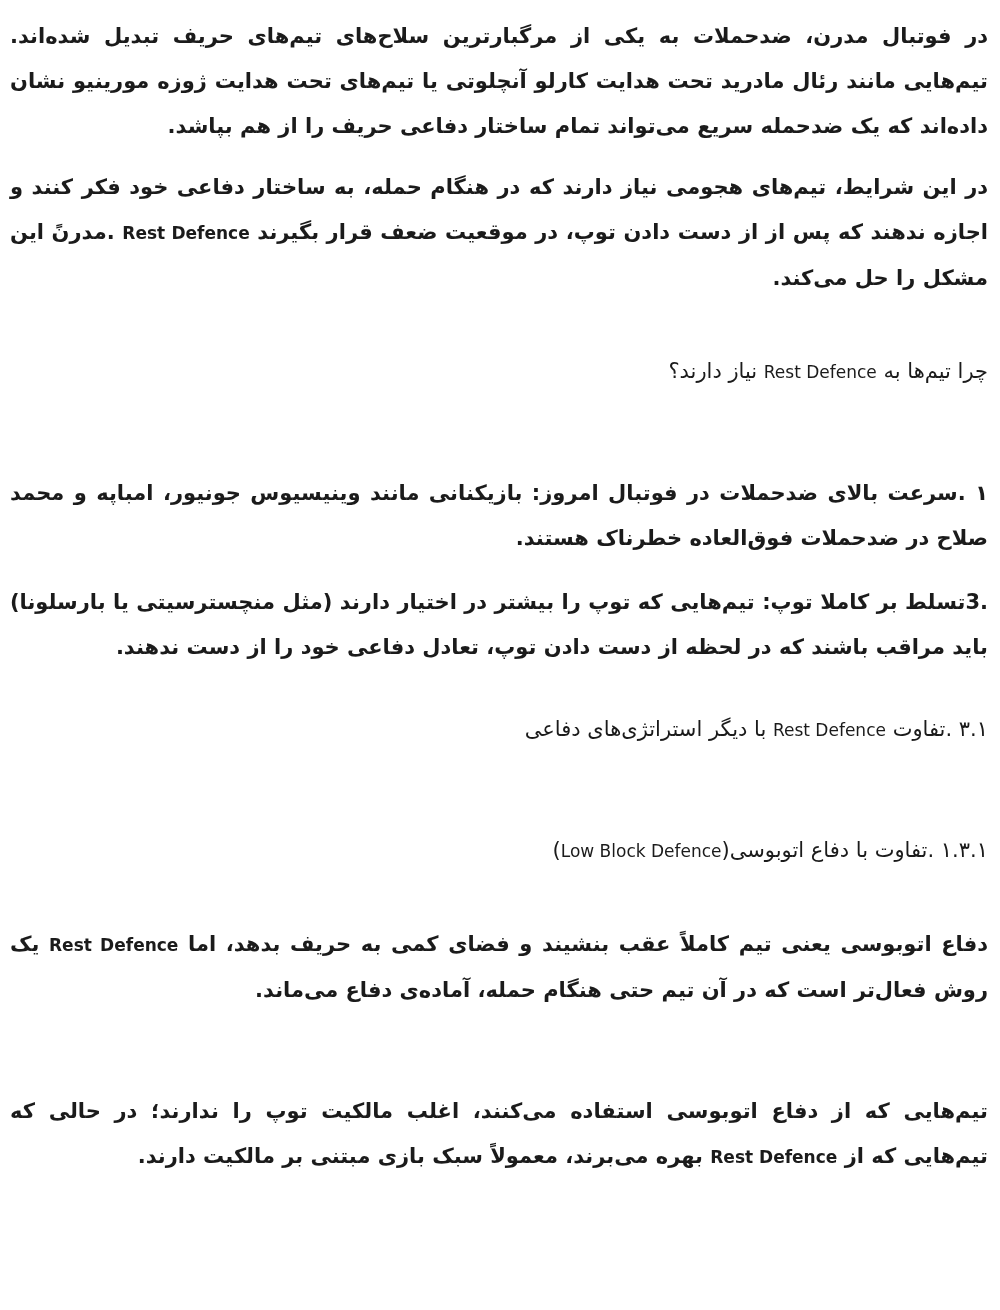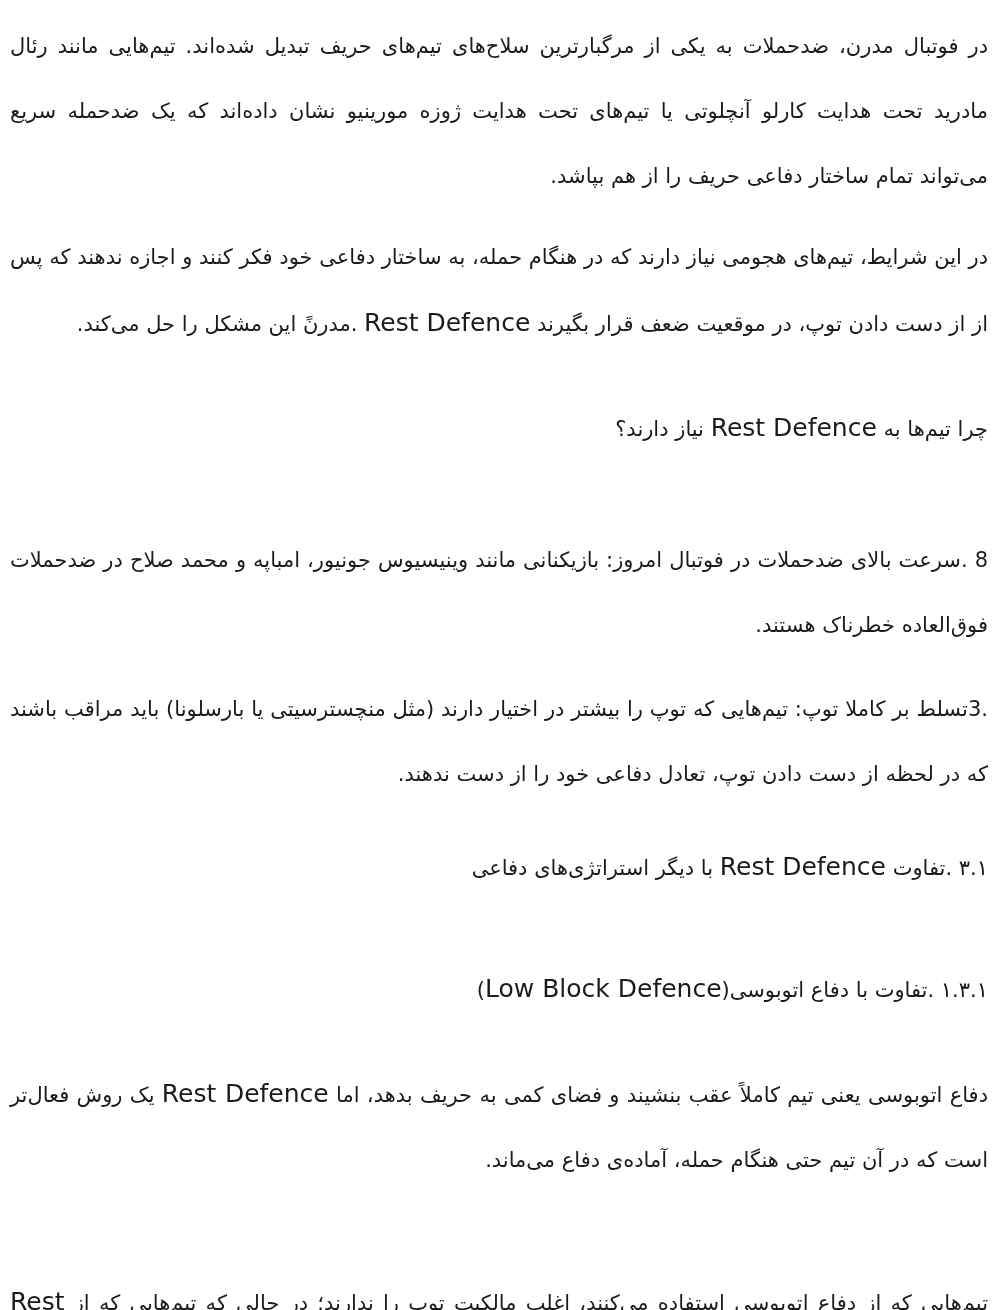--- a/index.html
+++ b/index.html
@@ -16,34 +16,34 @@
   }
   .page {
     direction: rtl;
     padding: 14px 12px 0 10px;
     box-sizing: border-box;
     width: 1000px;
   }
   .para {
     margin: 0;
     font-size: 21px;
-    line-height: 65px;
+    line-height: 45px;
     text-align: justify;
     text-align-last: right;
-    font-weight: normal;
+    font-weight: bold;
   }
   .heading {
     margin: 0;
     font-size: 21px;
     line-height: 45px;
     text-align: right;
     font-weight: normal;
   }
   .latin {
-    font-size: 25px;
+    font-size: 17px;
     font-family: "DejaVu Sans", sans-serif;
   }
   .mt16 { margin-top: 16px; }
   .mt18 { margin-top: 18px; }
   .mt19 { margin-top: 19px; }
   .mt68 { margin-top: 48px; }
   .mt74 { margin-top: 37px; }
   .mt75 { margin-top: 75px; }
   .mt76 { margin-top: 76px; }
 </style>
@@ -52,21 +52,21 @@
 
 <main class="page">
 
   <p class="para">در فوتبال مدرن، ضدحملات به یکی از مرگبارترین سلاح‌های تیم‌های حریف تبدیل شده‌اند. تیم‌هایی مانند رئال مادرید تحت هدایت کارلو آنچلوتی یا تیم‌های تحت هدایت ژوزه مورینیو نشان داده‌اند که یک ضدحمله سریع می‌تواند تمام ساختار دفاعی حریف را از هم بپاشد.</p>
 
   <p class="para mt16"><span>در این شرایط، تیم‌های هجومی نیاز دارند که در هنگام حمله، به ساختار دفاعی خود فکر کنند و اجازه ندهند که پس از از دست دادن توپ، در موقعیت ضعف قرار بگیرند </span><span class="latin">Rest Defence</span><span> .مدرنً این مشکل را حل می‌کند.</span></p>
 
   <h2 class="heading mt68"><span>چرا تیم‌ها به </span><span class="latin">Rest Defence</span><span> نیاز دارند؟</span></h2>
 
   <section>
-    <p class="para mt76">8 .سرعت بالای ضدحملات در فوتبال امروز: بازیکنانی مانند وینیسیوس جونیور، امباپه و محمد صلاح در ضدحملات فوق‌العاده خطرناک هستند.</p>
+    <p class="para mt76">۱ .سرعت بالای ضدحملات در فوتبال امروز: بازیکنانی مانند وینیسیوس جونیور، امباپه و محمد صلاح در ضدحملات فوق‌العاده خطرناک هستند.</p>
 
 
     <p class="para mt19">.3تسلط بر کاملا توپ: تیم‌هایی که توپ را بیشتر در اختیار دارند (مثل منچسترسیتی یا بارسلونا) باید مراقب باشند که در لحظه از دست دادن توپ، تعادل دفاعی خود را از دست ندهند.</p>
   </section>
 
   <h3 class="heading mt74"><span>۳.۱ .تفاوت </span><span class="latin">Rest Defence</span><span> با دیگر استراتژی‌های دفاعی</span></h3>
 
   <h4 class="heading mt75"><span>۱.۳.۱ .تفاوت با دفاع اتوبوسی(</span><span class="latin">Low Block Defence</span><span>)</span></h4>
 
   <p class="para mt68"><span>دفاع اتوبوسی یعنی تیم کاملاً عقب بنشیند و فضای کمی به حریف بدهد، اما </span><span class="latin">Rest Defence</span><span> یک روش فعال‌تر است که در آن تیم حتی هنگام حمله، آماده‌ی دفاع می‌ماند.</span></p>

